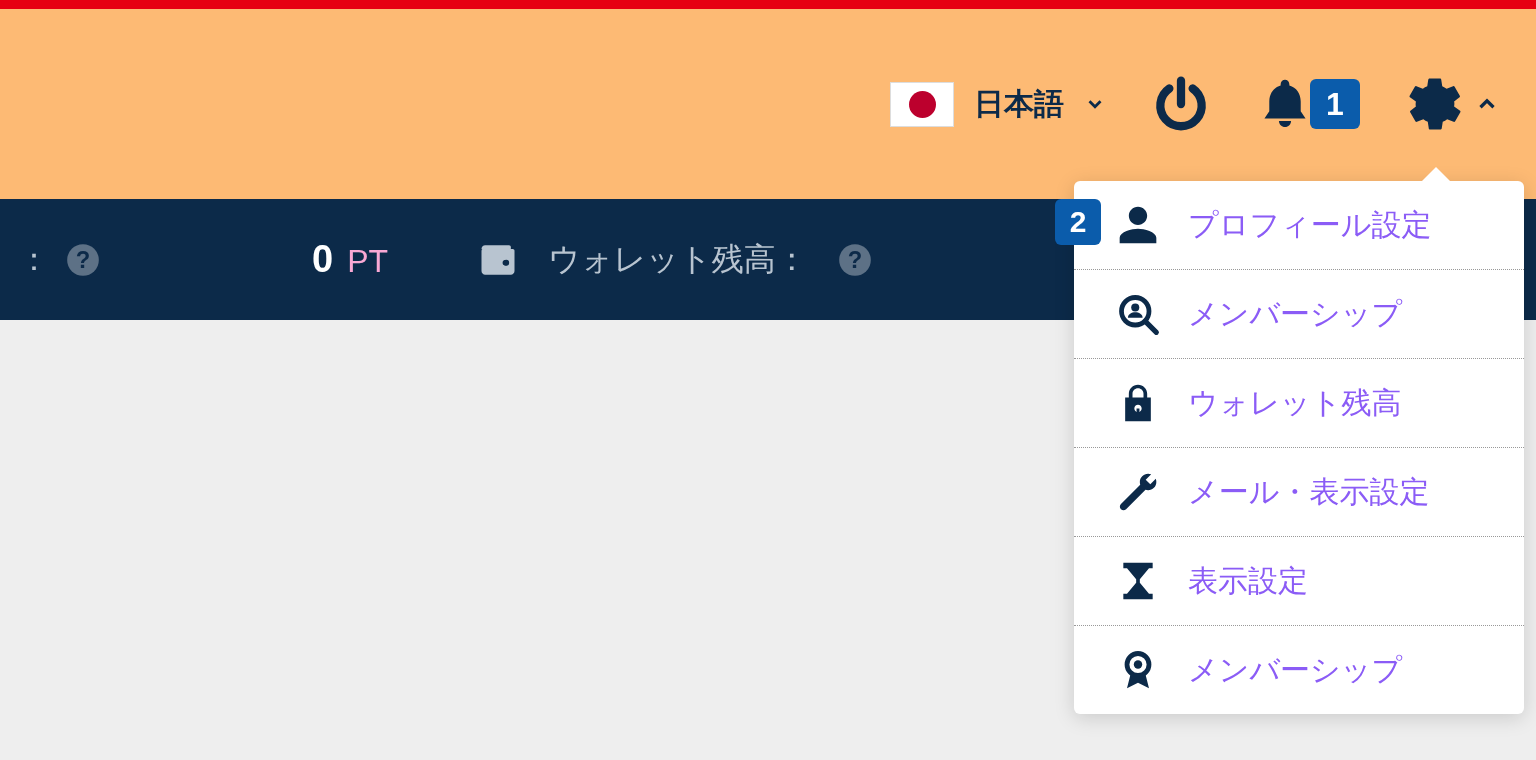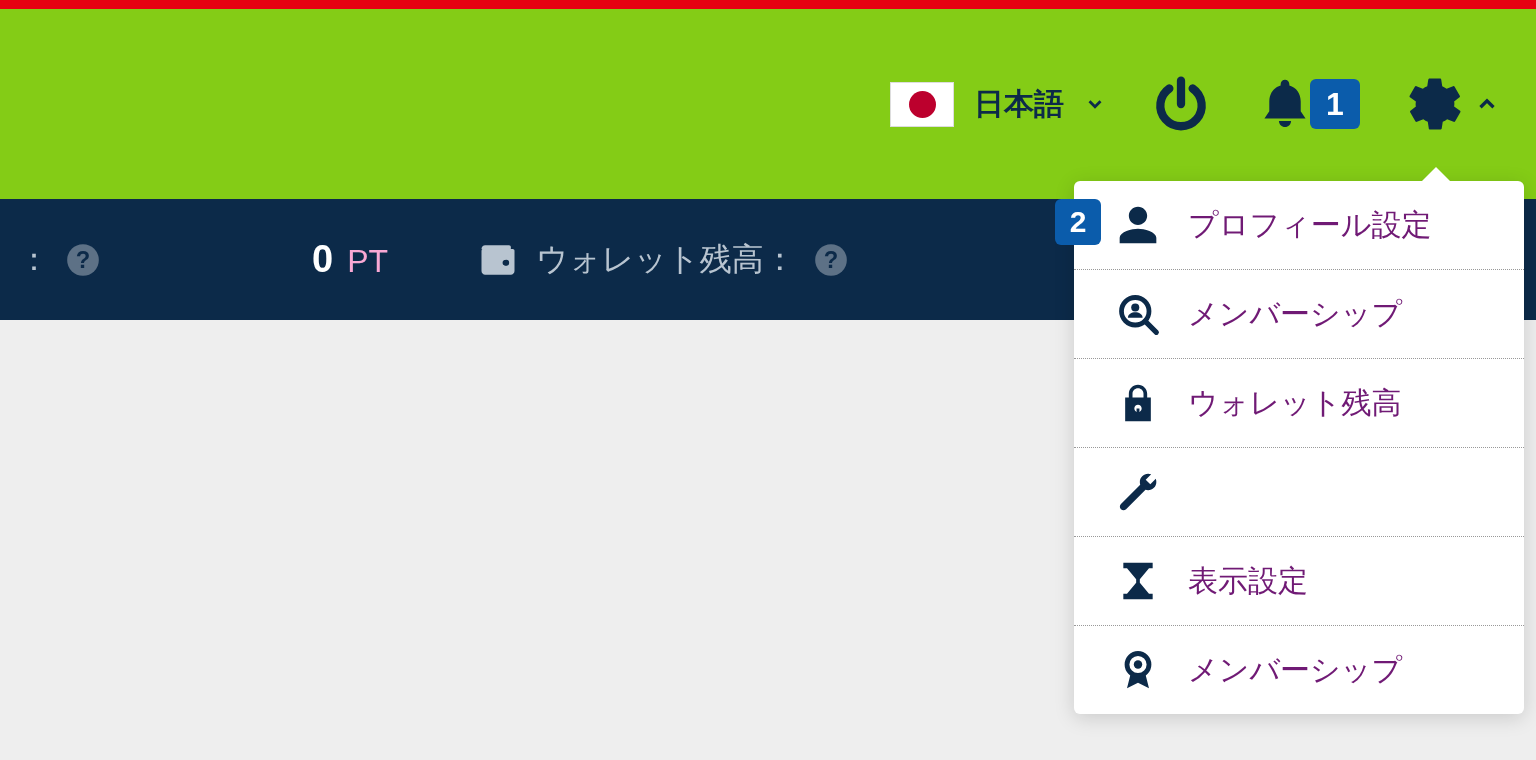--- a/index.html
+++ b/index.html
@@ -10,21 +10,21 @@
   height: 760px;
   overflow: hidden;
   position: relative;
 }
 .red-bar {
   height: 9px;
   background: #e60012;
   width: 100%;
 }
 .header {
-  background: #84cc16;
+  background: #fdba74;
   height: 190px;
   width: 100%;
   display: flex;
   align-items: center;
   justify-content: flex-end;
   padding-right: 36px;
   gap: 44px;
 }
 .lang-select {
   display: flex;
@@ -99,21 +99,21 @@
   align-items: baseline;
   gap: 14px;
 }
 .pt-value { color: #fff; font-size: 38px; font-weight: 700; }
 .pt-unit { color: #f9a8d4; font-size: 32px; }
 .wallet-wrap {
   position: absolute;
   left: 476px;
   display: flex;
   align-items: center;
-  gap: 16px;
+  gap: 28px;
 }
 .wallet-label { color: #b8c4d0; font-size: 32px; }
 .dropdown {
   position: absolute;
   top: 181px;
   right: 12px;
   width: 450px;
   background: #fff;
   border-radius: 6px;
   box-shadow: 0 4px 20px rgba(0,0,0,0.15);
@@ -143,21 +143,21 @@
   width: 44px;
   height: 44px;
   display: flex;
   align-items: center;
   justify-content: center;
   color: #0c2a49;
   flex-shrink: 0;
 }
 .dd-label {
   font-size: 30px;
-  color: #701a75;
+  color: #8b5cf6;
 }
 .badge-2 {
   position: absolute;
   left: -19px;
   top: 18px;
   background: #0b5cab;
   color: #fff;
   font-size: 30px;
   font-weight: 700;
   width: 46px;
@@ -268,20 +268,21 @@
         </svg>
     </span>
     <span class="dd-label">ウォレット残高</span>
   </div>
   <div class="dd-item">
     <span class="dd-icon">
       <svg viewBox="0 0 24 24" width="44" height="44">
           <path fill="#0c2a49" d="M22 6.5c0 2.5-2 4.5-4.5 4.5-.5 0-1-.1-1.4-.2L5.5 21.4c-.8.8-2 .8-2.8 0s-.8-2 0-2.8L13.2 8c-.1-.5-.2-1-.2-1.5C13 4 15 2 17.5 2c.6 0 1.2.1 1.7.3l-3 3 2.5 2.5 3-3c.2.5.3 1.1.3 1.7z"></path>
         </svg>
     </span>
+    <span class="dd-label">メール・表示設定</span>
   </div>
   <div class="dd-item">
     <span class="dd-icon">
       <svg viewBox="0 0 24 24" width="44" height="44">
           <path fill="#0c2a49" d="M4 2h16v3H4zM4 19h16v3H4zM6 5h12l-5 6v2l5 6H6l5-6v-2z"></path>
         </svg>
     </span>
     <span class="dd-label">表示設定</span>
   </div>
   <div class="dd-item">

